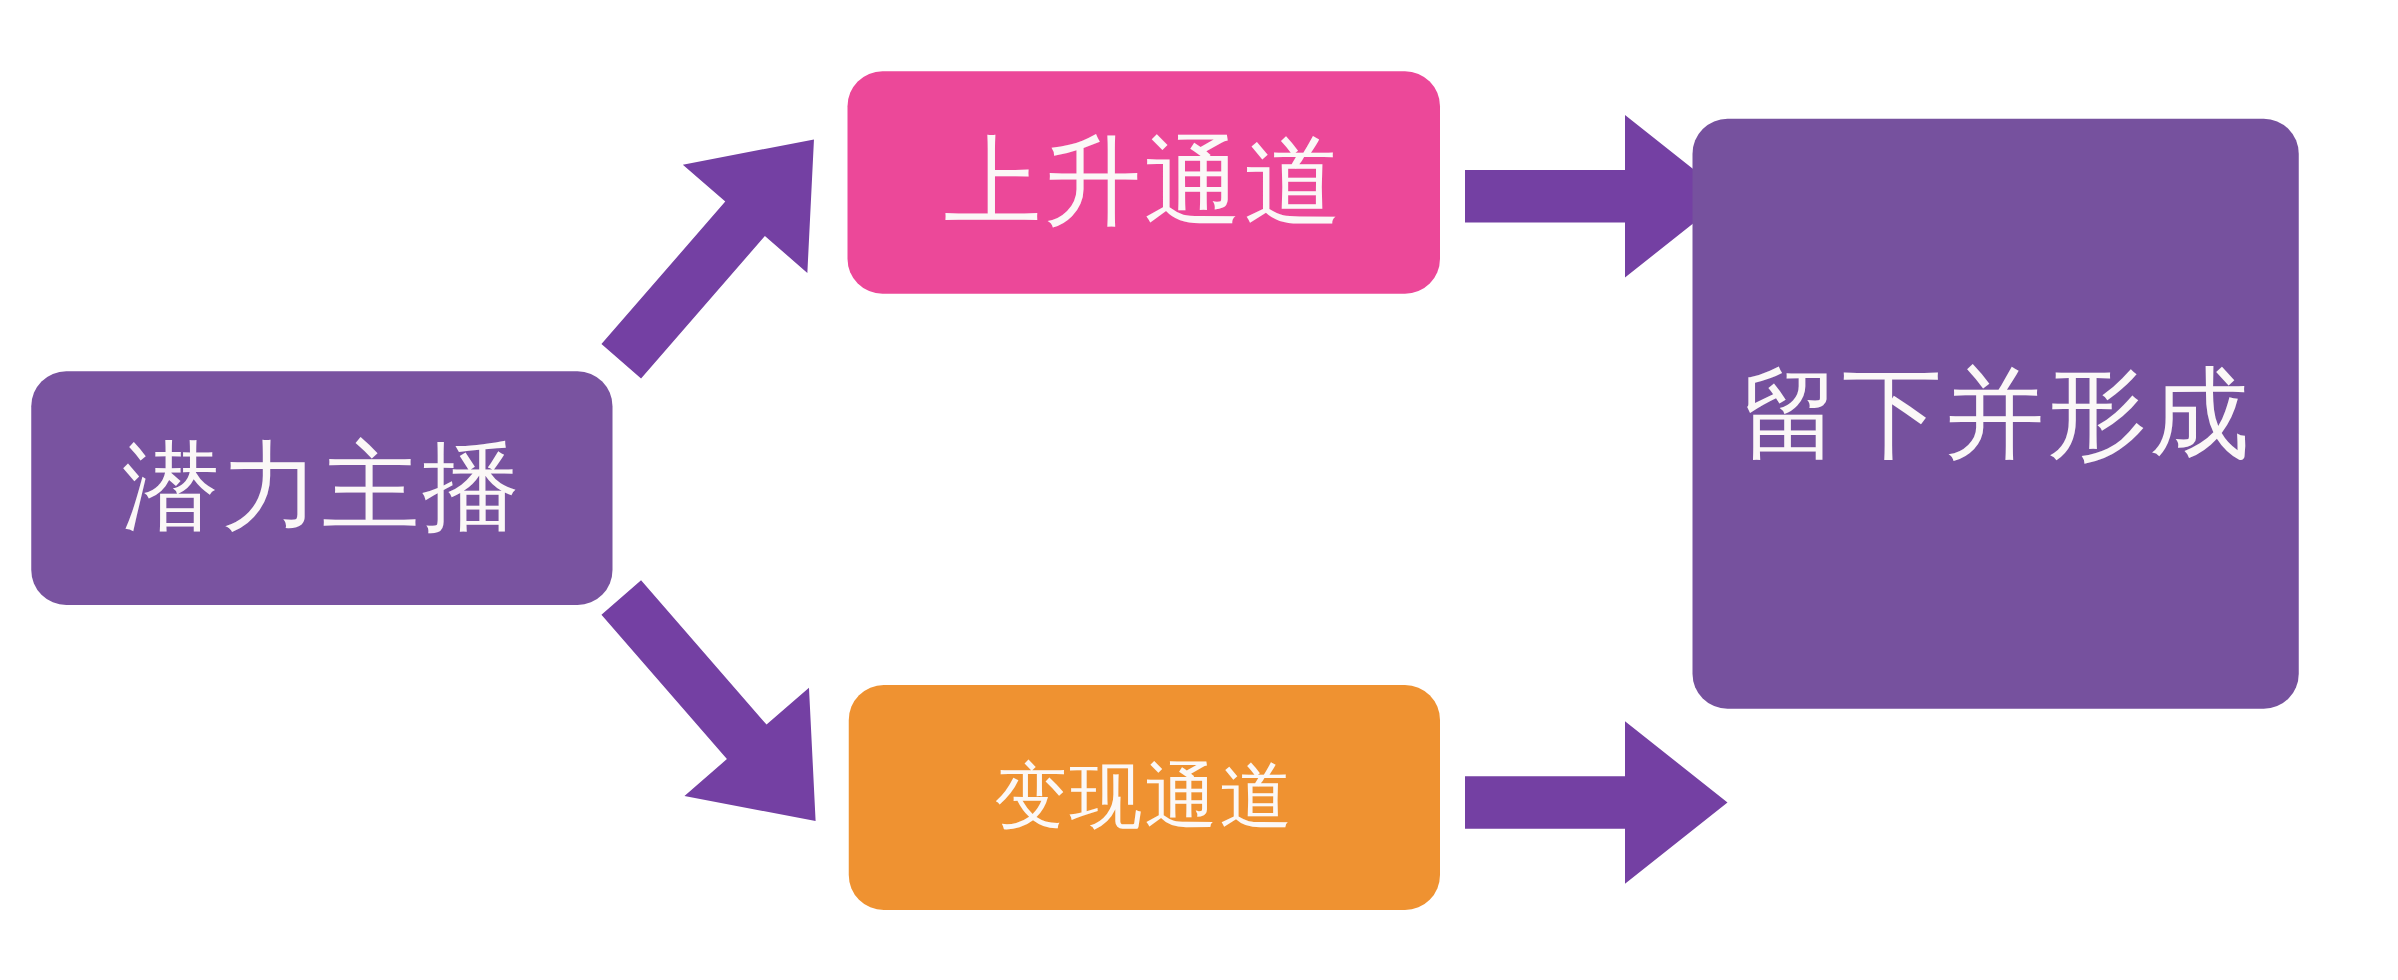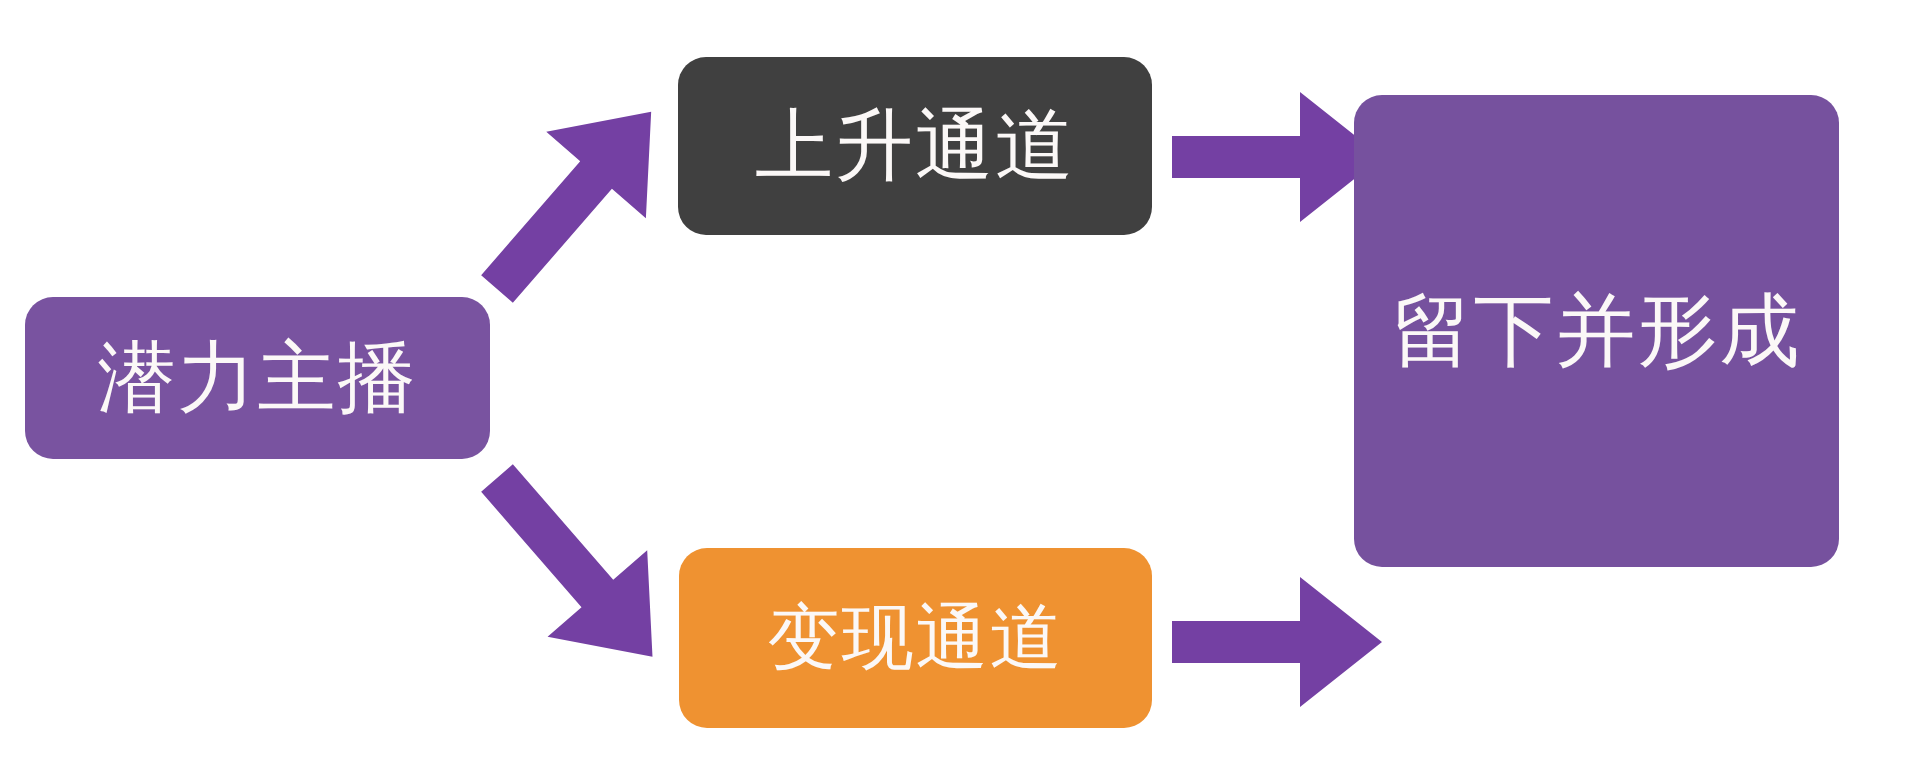--- a/index.html
+++ b/index.html
@@ -22,35 +22,35 @@
     justify-content: center;
     border-radius: 28px;
     color: #fbf8f7;
     font-weight: 300;
     letter-spacing: 2px;
     text-align: center;
     box-sizing: border-box;
   }
   .node-potential {
     left: 25px; top: 297px;
-    width: 465px; height: 162px;
+    width: 465px; height: 187px;
     background: #7953a0;
     font-size: 78px;
   }
   .node-rising {
     left: 678px; top: 57px;
     width: 474px; height: 178px;
-    background: #404040;
+    background: #ec4899;
     font-size: 78px;
   }
   .node-monetize {
     left: 679px; top: 548px;
     width: 473px; height: 180px;
     background: #ef9231;
-    font-size: 72px;
+    font-size: 58px;
   }
   .node-result {
     left: 1354px; top: 95px;
     width: 485px; height: 472px;
     background: #76519e;
     font-size: 80px;
     line-height: 1.42;
     flex-direction: column;
   }
   .arrow-layer {

